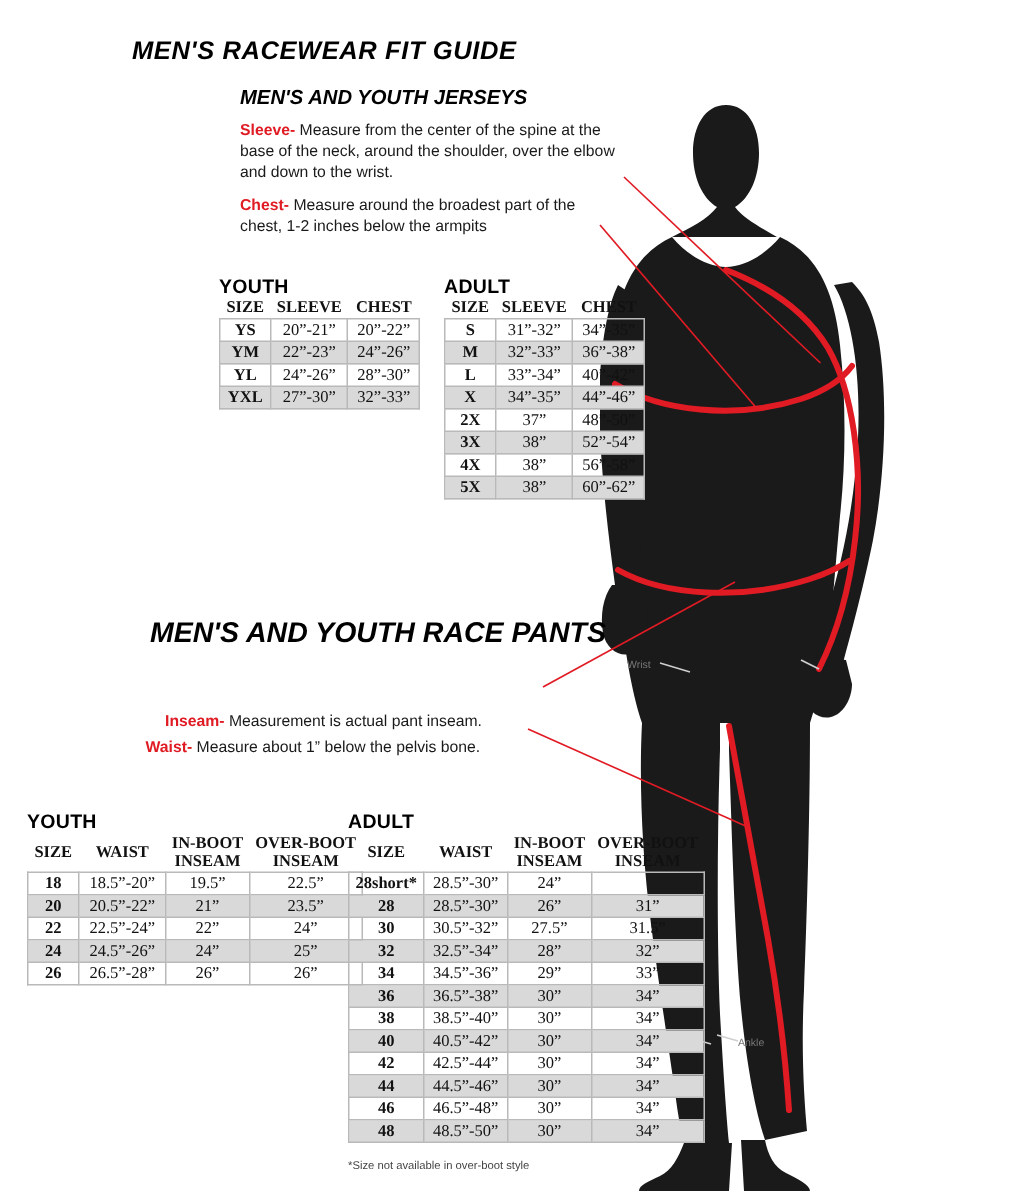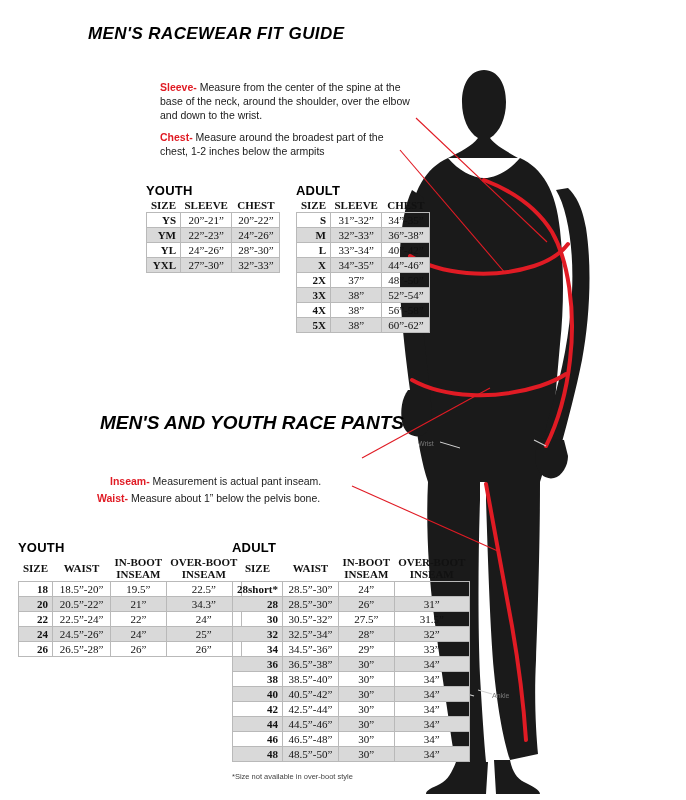--- a/index.html
+++ b/index.html
@@ -75,21 +75,21 @@
     font-weight: bold;
     color: #000;
     letter-spacing: 0.2px;
   }
   .colhead td {
     font-weight: bold;
     border: none;
     background: transparent;
     padding-bottom: 1px;
   }
-  .sizecell { font-weight: bold; text-align: right; }
+  .sizecell { font-weight: bold; }
   .shaded { background: #d9d9d9; margin-left: 12px; }
 
   .tbl-wrap { position: absolute; }
   #youth-jersey-wrap { left: 146px; top: 183px; }
   #adult-jersey-wrap { left: 296px; top: 183px; }
   #youth-pants-wrap  { left: 18px;  top: 540px; }
   #adult-pants-wrap  { left: 232px; top: 540px; }
 
   #youth-jersey-table td:nth-child(1) { width: 34px; }
   #youth-jersey-table td:nth-child(2) { width: 50px; }
@@ -177,20 +177,21 @@
     <line x1="362" y1="458" x2="490" y2="388" stroke="#e01b24" stroke-width="1.1"></line>
     <line x1="352" y1="486" x2="500" y2="552" stroke="#e01b24" stroke-width="1.1"></line>
     <line x1="440" y1="442" x2="460" y2="448" stroke="#cfcfcf" stroke-width="1"></line>
     <line x1="478" y1="690" x2="492" y2="694" stroke="#cfcfcf" stroke-width="1"></line>
   </svg>
 
   <div class="fig-label" id="label-wrist">Wrist</div>
   <div class="fig-label" id="label-ankle">Ankle</div>
 
   <div id="main-title">MEN'S RACEWEAR FIT GUIDE</div>
+  <div id="jersey-title">MEN'S AND YOUTH JERSEYS</div>
   <div id="pants-title">MEN'S AND YOUTH RACE PANTS</div>
 
   <div class="def" id="def-sleeve">
     <span class="term">Sleeve-</span><span> Measure from the center of the spine at the base of the neck, around the shoulder, over the elbow and down to the wrist.</span>
   </div>
   <div class="def" id="def-chest">
     <span class="term">Chest-</span><span> Measure around the broadest part of the chest, 1-2 inches below the armpits</span>
   </div>
   <div class="def" id="def-waist">
     <span class="term">Waist-</span><span> Measure about 1” below the pelvis bone.</span>
@@ -298,21 +299,21 @@
           <tr>
             <td class="sizecell">18</td>
             <td>18.5”-20”</td>
             <td>19.5”</td>
             <td>22.5”</td>
           </tr>
           <tr class="shaded">
             <td class="sizecell">20</td>
             <td>20.5”-22”</td>
             <td>21”</td>
-            <td>34.3”</td>
+            <td>23.5”</td>
           </tr>
           <tr>
             <td class="sizecell">22</td>
             <td>22.5”-24”</td>
             <td>22”</td>
             <td>24”</td>
           </tr>
           <tr class="shaded">
             <td class="sizecell">24</td>
             <td>24.5”-26”</td>

